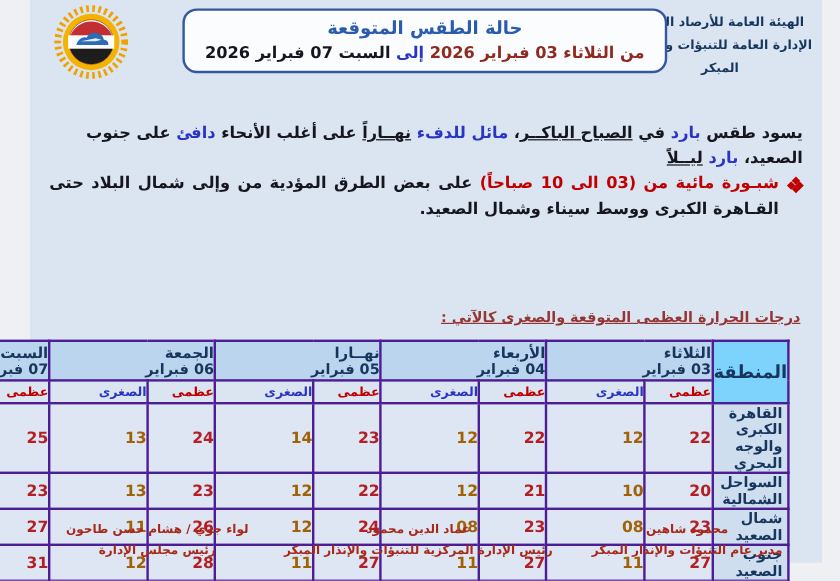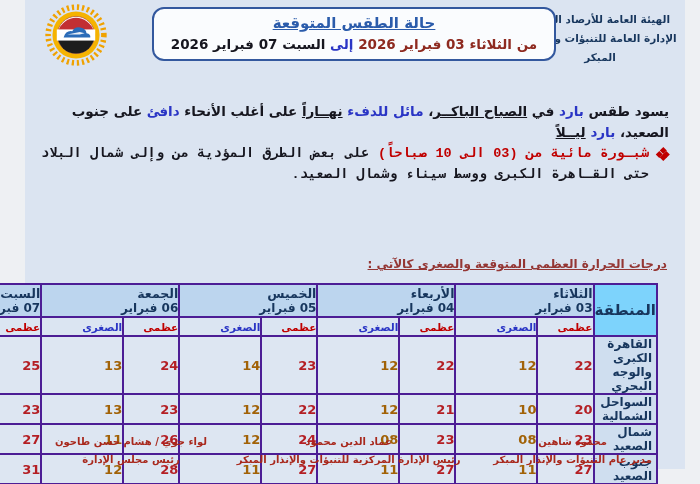--- a/index.html
+++ b/index.html
@@ -16,28 +16,28 @@
   .logo{position:absolute;left:18px;top:4px;width:66px;height:62px;}
   .org{
     position:absolute;right:6px;top:10px;width:158px;text-align:center;
     color:#17365d;font-size:10.5px;line-height:1.8;
   }
   .title-box{
     position:absolute;left:127px;top:7px;width:404px;height:54px;
     background:#fafcfe;border:2px solid #33589e;border-radius:12px;
     text-align:center;padding-top:4px;box-sizing:border-box;
   }
-  .title-main{font-size:15px;color:#2b5cab;text-decoration:underline;line-height:1.4;}
+  .title-main{font-size:15px;color:#2b5cab;line-height:1.4;}
   .title-date{font-size:13.5px;line-height:1.5;}
   
   .para{position:absolute;right:16px;left:16px;font-size:13.5px;line-height:21px;text-align:right;}
   .p1{top:101px;}
   .p2{top:143px;}
   .p3{top:200px;}
-  .bullet-row{display:flex;gap:8px;align-items:flex-start;font-family:Liberation Mono, monospace;}
+  .bullet-row{display:flex;gap:8px;align-items:flex-start;}
   .bullet-row .text{flex:1;text-align:justify;}
   .diamonds{position:relative;width:12px;height:12px;flex:0 0 auto;margin-top:5px;}
   .diamonds i{position:absolute;width:4.6px;height:4.6px;background:#c00000;transform:rotate(45deg);}
   .diamonds i:nth-child(1){top:0;left:3.7px;}
   .diamonds i:nth-child(2){bottom:0;left:3.7px;}
   .diamonds i:nth-child(3){top:3.7px;left:0;}
   .diamonds i:nth-child(4){top:3.7px;right:0;}
   .c-dark{color:#16161f}.c-blue{color:#2a35c5}.c-red{color:#c00000}
   .c-maroon{color:#8e2a20}
   .u{text-decoration:underline;}
@@ -117,21 +117,21 @@
             <th class="region-h" rowspan="2">المنطقة</th>
             <th class="day-h" colspan="2">
               <div class="day-name">الثلاثاء</div>
               <div class="day-date">03 فبراير</div>
             </th>
             <th class="day-h" colspan="2">
               <div class="day-name">الأربعاء</div>
               <div class="day-date">04 فبراير</div>
             </th>
             <th class="day-h" colspan="2">
-              <div class="day-name">الخميس</div>
+              <div class="day-name">نهــارا</div>
               <div class="day-date">05 فبراير</div>
             </th>
             <th class="day-h" colspan="2">
               <div class="day-name">الجمعة</div>
               <div class="day-date">06 فبراير</div>
             </th>
             <th class="day-h" colspan="2">
               <div class="day-name">السبت</div>
               <div class="day-date">07 فبراير</div>
             </th>

